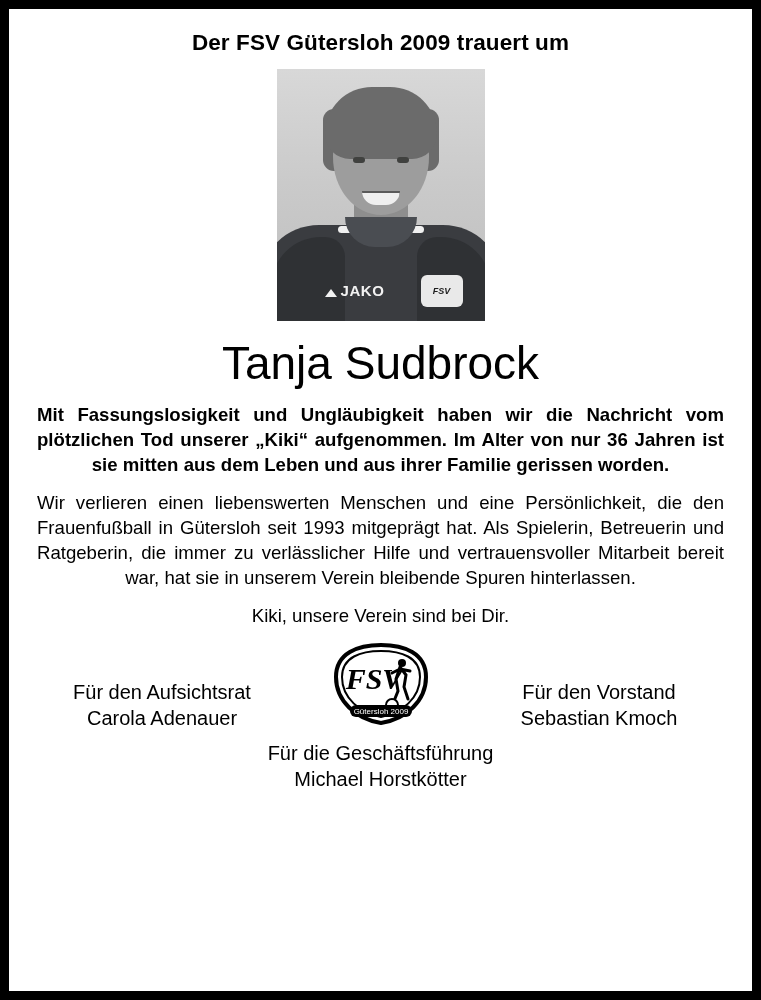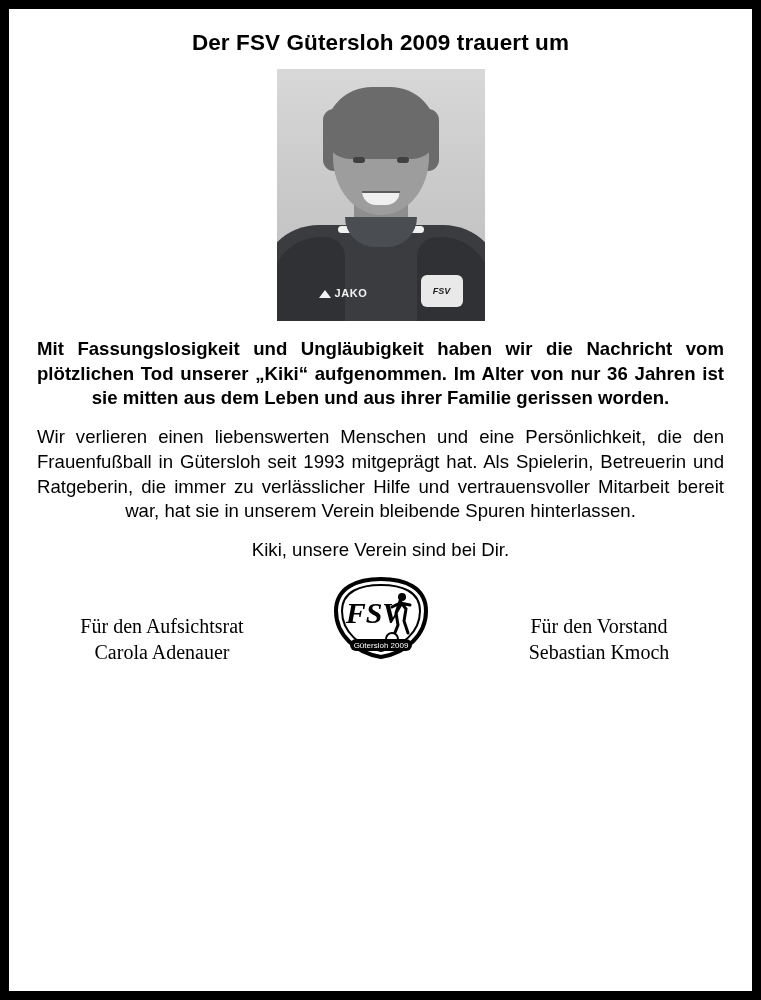--- a/index.html
+++ b/index.html
@@ -145,23 +145,23 @@
     background: #e9e9e9;
     border-radius: 6px;
     font-size: 9px;
     color: #1d1d1d;
     display: flex; align-items: center; justify-content: center;
     font-style: italic;
     font-weight: bold;
   }
   .p-brand {
     position: absolute;
-    left: 42px; bottom: 22px;
+    left: 48px; bottom: 22px;
     color: #f2f2f2;
-    font-size: 11px;
+    font-size: 15px;
     font-weight: bold;
     letter-spacing: 0.6px;
   }
   .p-brand:before {
     content: "";
     display: inline-block;
     width: 0; height: 0;
     border-left: 6px solid transparent;
     border-right: 6px solid transparent;
     border-bottom: 8px solid #f2f2f2;
@@ -215,21 +215,20 @@
     display: flex;
     justify-content: space-between;
     align-items: flex-start;
     margin-top: -46px;
     font-size: 20px;
     line-height: 1.32;
   }
   .sig-col {
     text-align: center;
     width: 250px;
-    font-family: Liberation Serif, serif;
   }
   .sig-col.left { text-align: center; }
   .sig-col.right { text-align: center; }
   .sig-center {
     width: 100%;
     text-align: center;
     font-size: 20px;
     line-height: 1.32;
     margin-top: 8px;
   }
@@ -255,20 +254,21 @@
       <div class="p-hair-r"></div>
       <div class="p-head"></div>
       <div class="p-hair"></div>
       <div class="p-eye-l"></div>
       <div class="p-eye-r"></div>
       <div class="p-mouth"></div>
       <div class="p-brand">JAKO</div>
       <div class="p-logo">FSV</div>
     </div>
 
+    <div class="name">Tanja Sudbrock</div>
 
     <div class="body-text">
       <div class="para first">Mit Fassungslosigkeit und Ungläubigkeit haben wir die Nachricht vom plötzlichen Tod unserer „Kiki“ aufgenommen. Im Alter von nur 36 Jahren ist sie mitten aus dem Leben und aus ihrer Familie gerissen worden.</div>
       <div class="para">Wir verlieren einen liebenswerten Menschen und eine Persönlichkeit, die den Frauenfußball in Gütersloh seit 1993 mitgeprägt hat. Als Spielerin, Betreuerin und Ratgeberin, die immer zu verlässlicher Hilfe und vertrauensvoller Mitarbeit bereit war, hat sie in unserem Verein bleibende Spuren hinterlassen.</div>
       <div class="para center">Kiki, unsere Verein sind bei Dir.</div>
     </div>
 
     <div class="crest-row">
       <div class="crest">
         <svg width="94" height="82" viewBox="0 0 94 82" xmlns="http://www.w3.org/2000/svg" aria-hidden="true">
@@ -288,15 +288,19 @@
       <div class="sig-col left">
         <div>Für den Aufsichtsrat</div>
         <div>Carola Adenauer</div>
       </div>
       <div class="sig-col right">
         <div>Für den Vorstand</div>
         <div>Sebastian Kmoch</div>
       </div>
     </div>
 
+    <div class="sig-center">
+      <div>Für die Geschäftsführung</div>
+      <div>Michael Horstkötter</div>
+    </div>
 
   </div>
 </div>
 
 </body></html>

